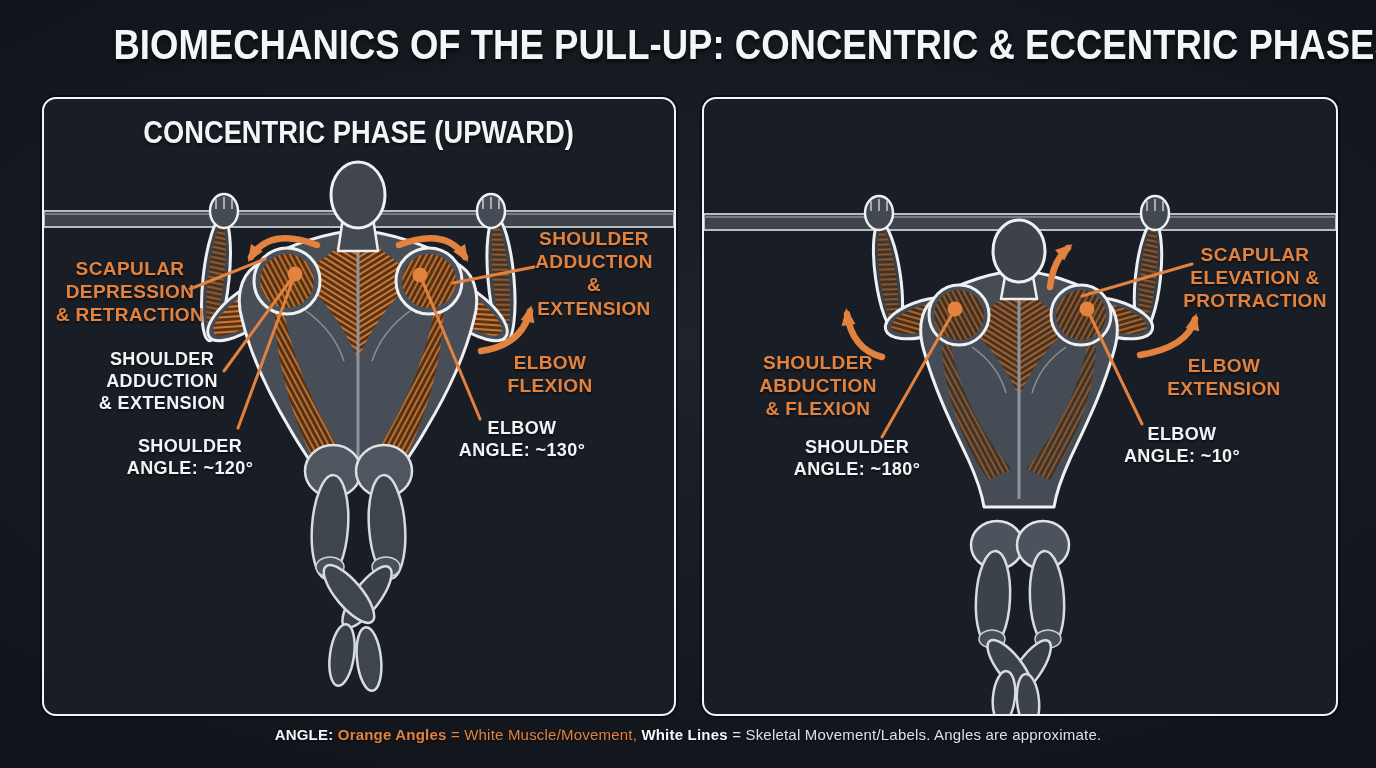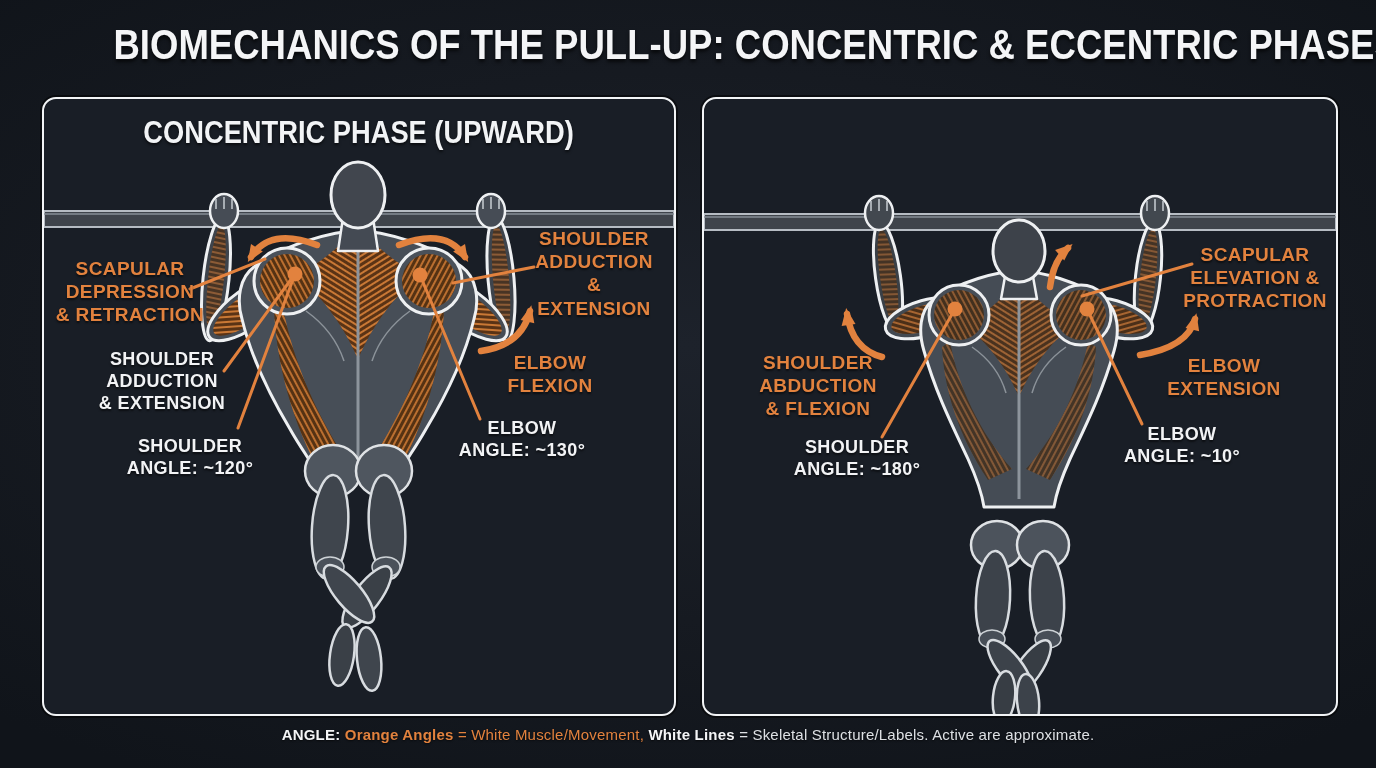--- a/index.html
+++ b/index.html
@@ -288,16 +288,16 @@
 EXTENSION</div>
     <div class="lbl white" style="left:478px;top:347px">ELBOW
 ANGLE: ~10°</div>
   </div>
 
   <div class="legend">
     <span class="lg-b">ANGLE:</span>
     <span class="lg-ob">Orange Angles</span>
     <span class="lg-o">= White Muscle/Movement,</span>
     <span class="lg-b">White Lines</span>
-    <span>= Skeletal Structure/Labels. Active are approximate.</span>
+    <span>= Skeletal Movement/Labels. Angles are approximate.</span>
   </div>
 
 </div>
 
 </body></html>

